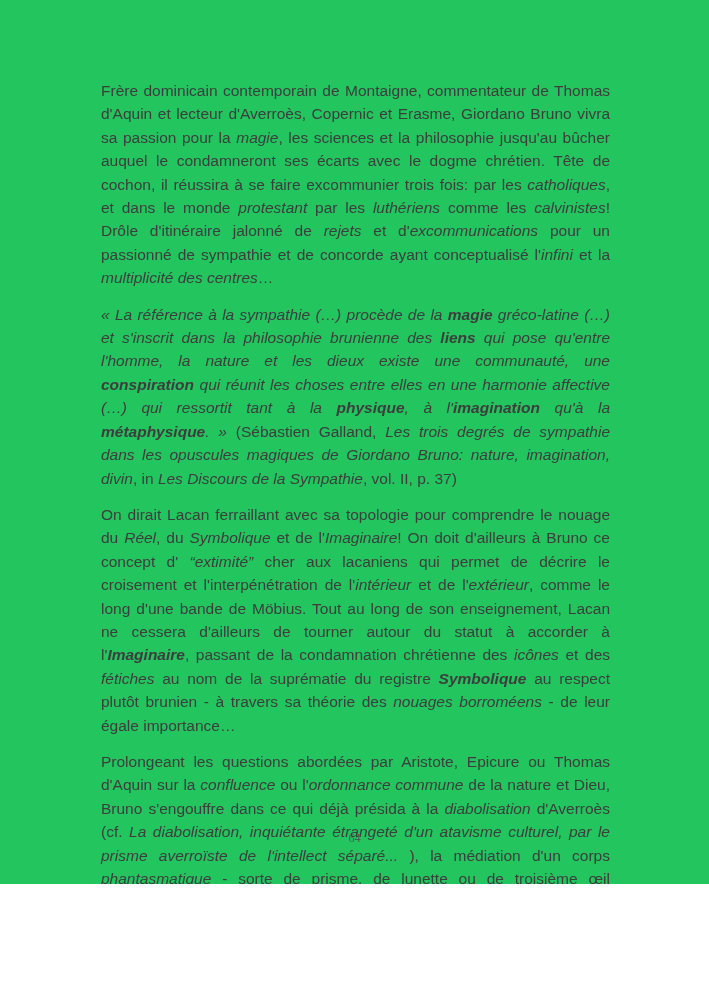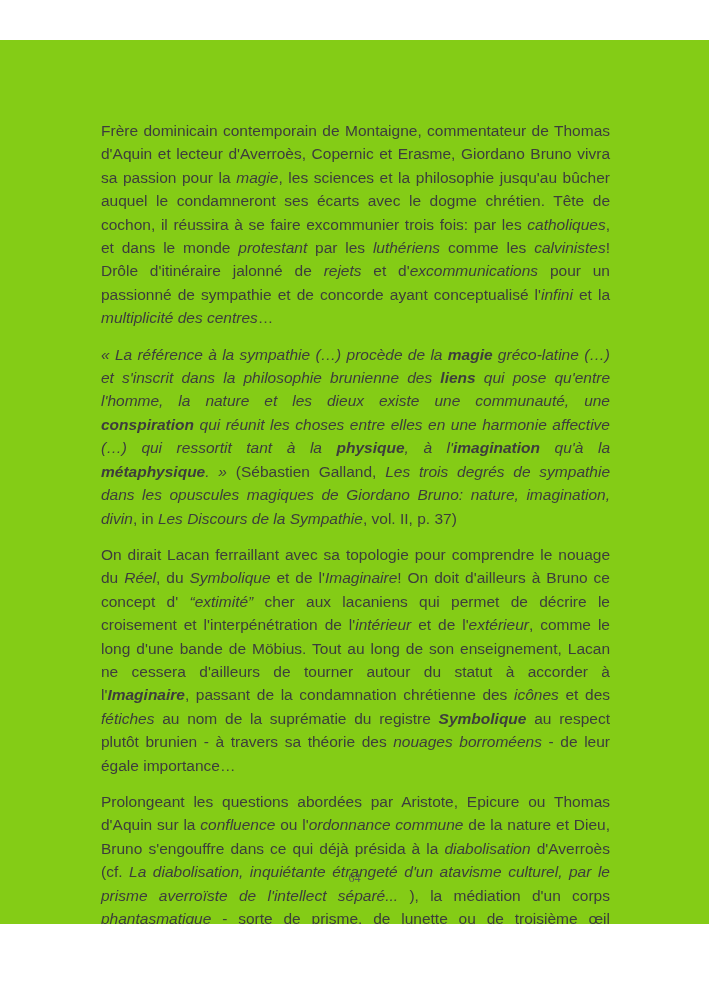--- a/index.html
+++ b/index.html
@@ -4,25 +4,24 @@
 <style>
   html, body {
     margin: 0;
     padding: 0;
     background: #ffffff;
   }
   .page {
     position: relative;
     width: 709px;
     height: 884px;
-    background: #84cc16;
+    background: #22c55e;
     font-family: "Liberation Sans", "DejaVu Sans", sans-serif;
     color: #3d3d3d;
     overflow: hidden;
-    margin-top: 40px;
   }
   .text-block {
     position: absolute;
     left: 101px;
     top: 79px;
     width: 509px;
     font-size: 15.5px;
     line-height: 23.4px;
     text-align: justify;
     text-justify: inter-word;

